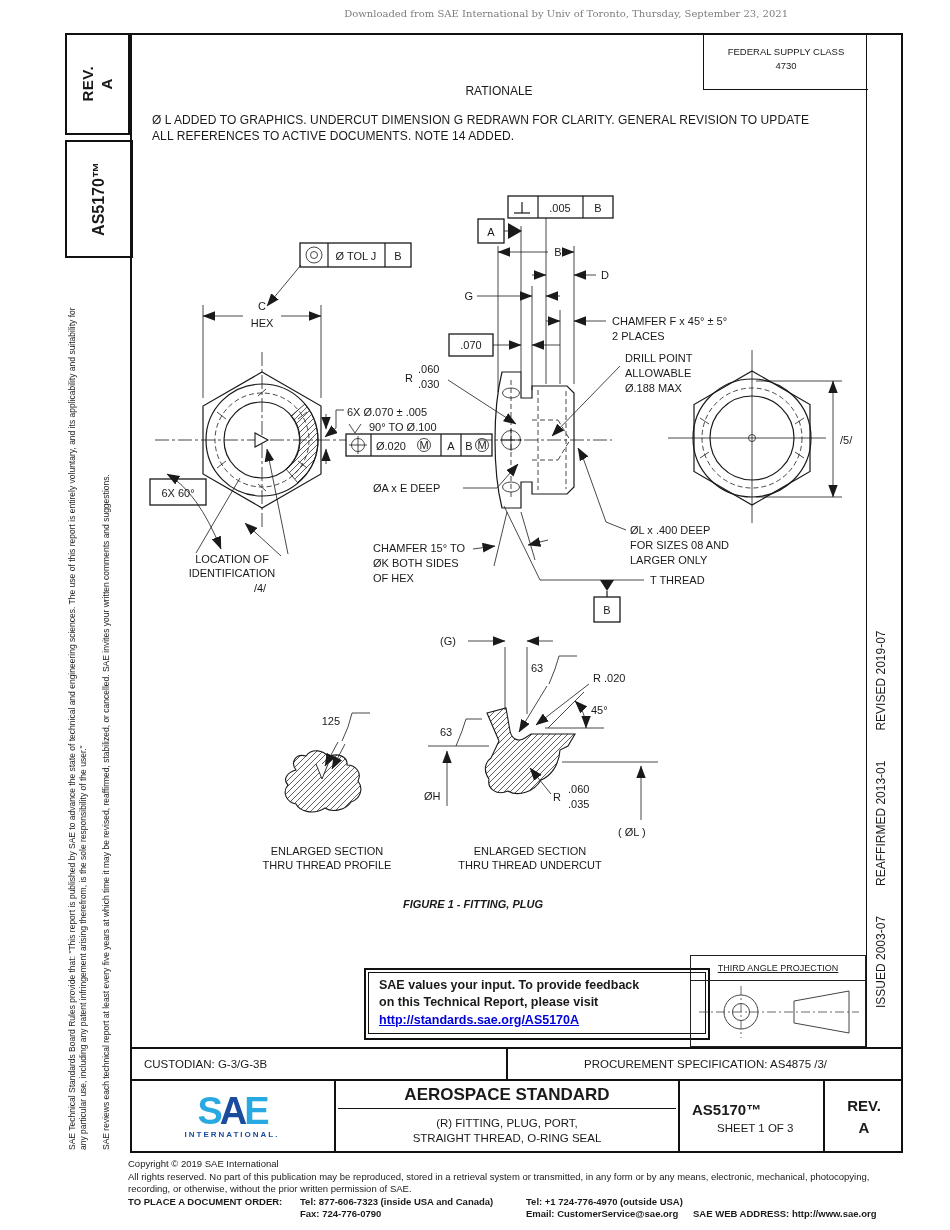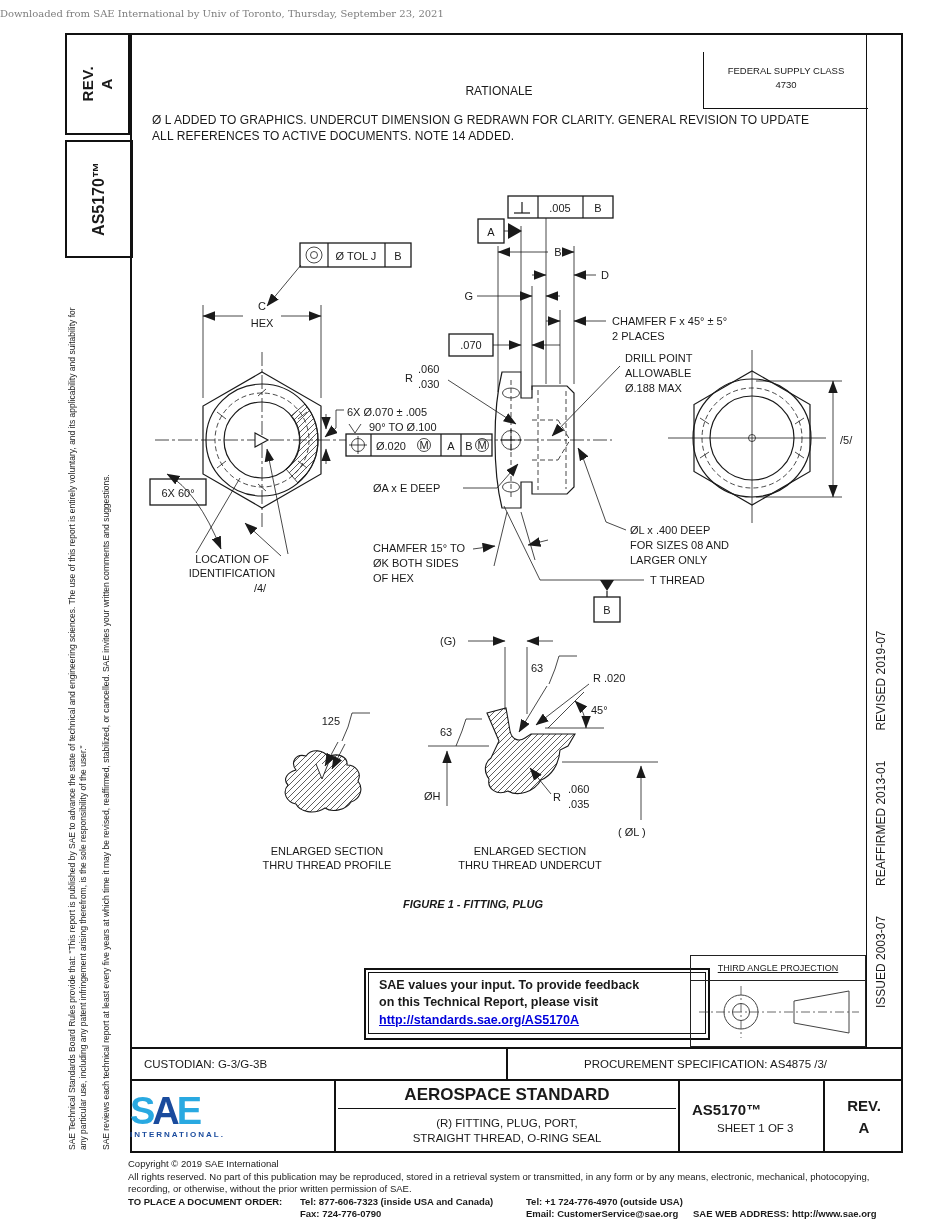--- a/index.html
+++ b/index.html
@@ -1,29 +1,29 @@
 <!DOCTYPE html>
 <html><head>
 <meta charset="utf-8">
 <style>
   html,body{margin:0;padding:0;background:#fff;}
   body{width:950px;height:1230px;position:relative;font-family:"Liberation Sans",sans-serif;color:#1a1a1a;}
   .abs{position:absolute;}
-  .topnote{left:0;top:8px;width:788px;text-align:left;font-family:"DejaVu Serif",serif;font-size:10px;color:#7d7d7d;}
+  .topnote{left:0;top:8px;width:788px;text-align:right;font-family:"DejaVu Serif",serif;font-size:10px;color:#7d7d7d;}
   .frame{left:130px;top:33px;width:773px;height:1120px;border:2px solid #111;box-sizing:border-box;}
   .revbox{left:65px;top:33px;width:65px;height:102px;border:2px solid #111;box-sizing:border-box;display:flex;align-items:center;justify-content:center;}
   .revbox .rot{transform:rotate(-90deg);font-weight:bold;font-size:15px;text-align:center;line-height:1.25;letter-spacing:.5px;}
   .docbox{left:65px;top:140px;width:68px;height:118px;border:2px solid #111;box-sizing:border-box;display:flex;align-items:center;justify-content:center;}
   .docbox .rot{transform:rotate(-90deg);font-weight:bold;font-size:16px;white-space:nowrap;}
   .vtext{font-size:8.5px;color:#222;line-height:1.32;transform:rotate(-90deg);transform-origin:0 0;width:852px;}
   .vt1{left:67px;top:1150px;}
   .vt2{left:101px;top:1150px;}
   .vright{left:874px;top:1008px;transform:rotate(-90deg);transform-origin:0 0;font-size:12px;white-space:nowrap;display:flex;gap:30px;}
   .rightcol{left:866px;top:33px;height:1014px;border-left:1.5px solid #111;width:0;}
-  .fscbox{left:703px;top:33px;width:165px;height:57px;border-left:1.5px solid #111;border-bottom:1.5px solid #111;box-sizing:border-box;text-align:center;font-size:9.5px;padding-top:12px;line-height:1.5;margin-top:19px;}
+  .fscbox{left:703px;top:33px;width:165px;height:57px;border-left:1.5px solid #111;border-bottom:1.5px solid #111;box-sizing:border-box;text-align:center;font-size:9.5px;padding-top:12px;line-height:1.5;}
   .rationale-title{left:130px;top:84px;width:738px;text-align:center;font-size:12px;}
   .rationale-text{left:152px;top:112px;width:716px;font-size:12px;line-height:1.35;letter-spacing:.1px;}
   .dwg{left:130px;top:33px;}
   svg text{font-family:"Liberation Sans",sans-serif;font-size:11px;fill:#1a1a1a;}
   svg .b{font-weight:bold;}
   svg .i{font-style:italic;}
   svg .mid{text-anchor:middle;}
   svg .end{text-anchor:end;}
   .ln{stroke:#1a1a1a;stroke-width:1.2;fill:none;}
   .tn{stroke:#1a1a1a;stroke-width:0.8;fill:none;}
@@ -33,21 +33,21 @@
   .fbox{left:330px;top:968px;width:346px;height:72px;border:2.5px solid #111;box-sizing:border-box;margin-left:34px;}
   .fbox .inner{border:1px solid #111;margin:2px;height:calc(100% - 6px);padding:4px 10px;box-sizing:border-box;font-size:12.5px;font-weight:bold;line-height:1.38;}
   .fbox a{color:#0000dd;}
   .proj{left:690px;top:955px;width:176px;height:92px;border:1.5px solid #222;box-sizing:border-box;text-decoration:underline;}
   .proj .hdr{height:25px;border-bottom:1.5px solid #222;display:flex;align-items:center;justify-content:center;font-size:9px;box-sizing:border-box;}
   .tb-row1{left:130px;top:1047px;width:773px;height:32px;border-top:2px solid #111;box-sizing:border-box;display:flex;}
   .tb-row1 .c1{width:378px;border-right:2px solid #111;box-sizing:border-box;display:flex;align-items:center;padding-left:14px;font-size:11.5px;}
   .tb-row1 .c2{flex:1;display:flex;align-items:center;justify-content:center;font-size:11.5px;}
   .tb-row2{left:130px;top:1079px;width:773px;height:74px;border-top:2px solid #111;box-sizing:border-box;display:flex;}
   .tb-row2 .cell{border-right:2px solid #111;box-sizing:border-box;}
-  .cell-logo{width:206px;display:flex;flex-direction:column;justify-content:center;}
+  .cell-logo{width:206px;display:flex;flex-direction:column;align-items:center;justify-content:center;}
   .sae-word{font-weight:bold;font-size:38px;line-height:.85;letter-spacing:-3px;}
   .sae-int{font-size:8px;font-weight:bold;letter-spacing:2px;color:#1a4b9d;margin-top:2px;}
   .cell-mid{width:344px;display:flex;flex-direction:column;}
   .cell-mid .ashdr{font-weight:bold;font-size:17px;text-align:center;padding:4px 0 3px;border-bottom:1.5px solid #111;margin:0 2px;}
   .cell-mid .astitle{font-size:11.5px;text-align:center;line-height:1.3;margin-top:7px;}
   .cell-num{width:145px;display:flex;flex-direction:column;justify-content:center;padding-left:12px;box-sizing:border-box;}
   .cell-num .n1{font-weight:bold;font-size:15px;}
   .cell-num .n2{font-size:11.5px;margin-top:4px;margin-left:25px;}
   .cell-rev{flex:1;border-right:none!important;display:flex;flex-direction:column;align-items:center;justify-content:center;font-weight:bold;font-size:15px;line-height:1.5;}
   .footer{left:128px;top:1158px;width:772px;font-size:9.5px;line-height:12.5px;}

